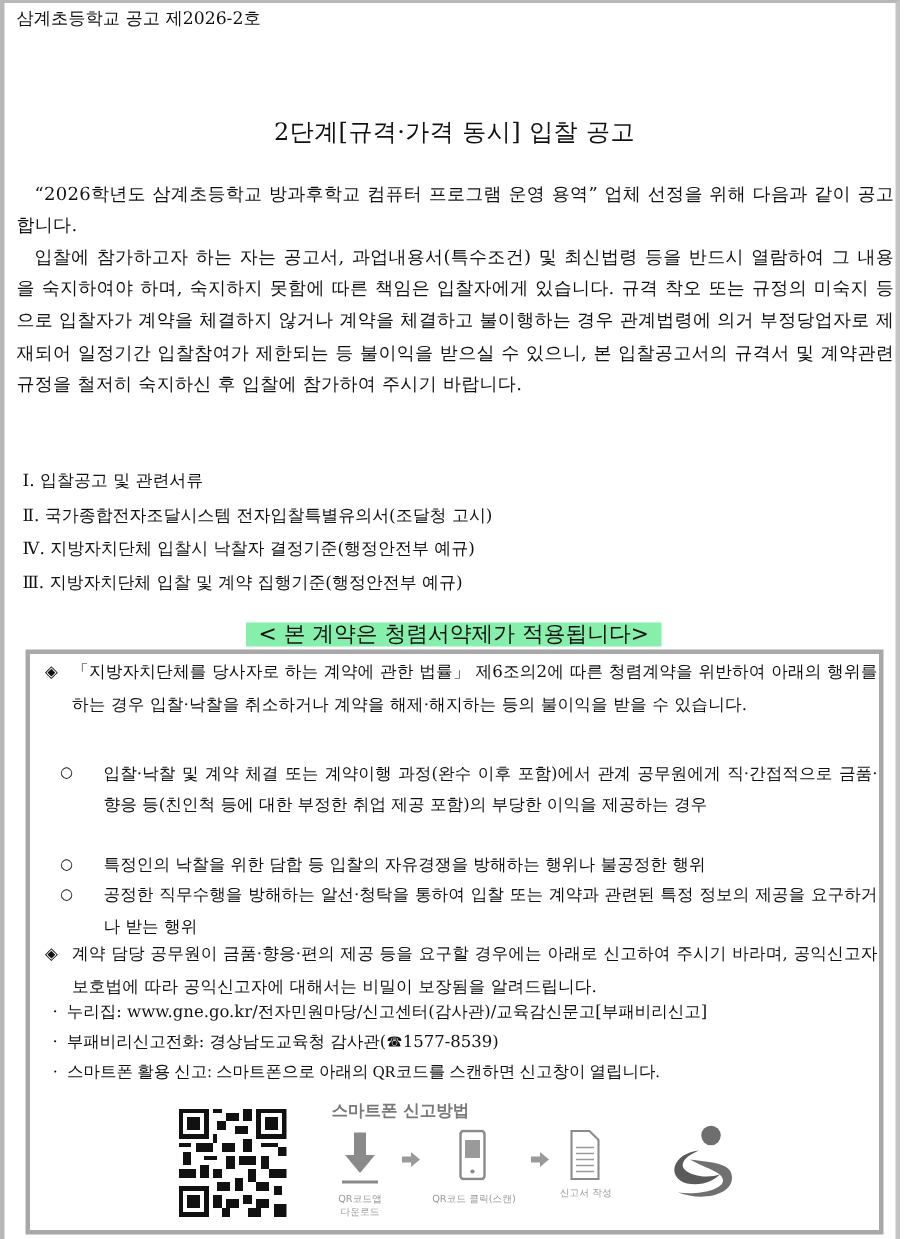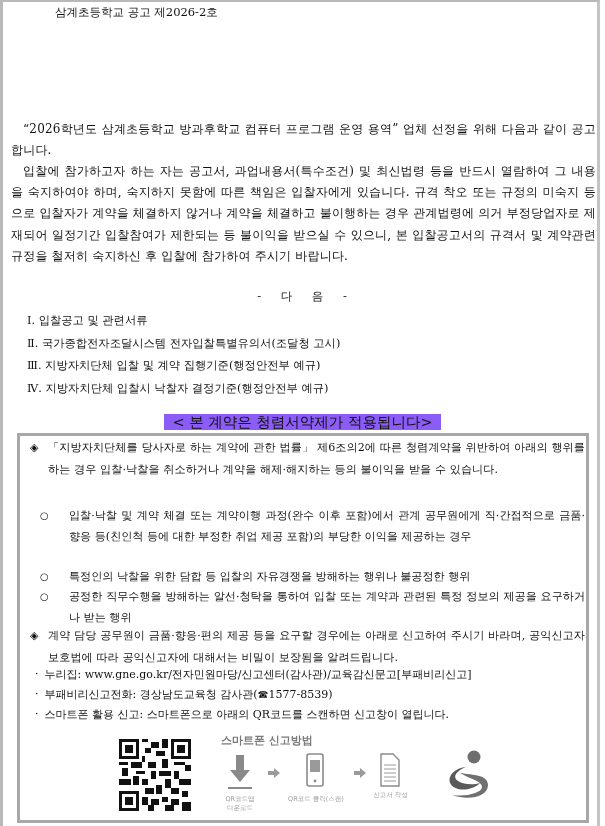--- a/index.html
+++ b/index.html
@@ -1,89 +1,89 @@
 <!DOCTYPE html>
 <html><head>
 <meta charset="utf-8">
 <style>
   html, body { margin: 0; padding: 0; background: #ffffff; }
   body { width: 605px; height: 826px; overflow: hidden; position: relative;
          font-family: "DejaVu Serif", "Liberation Serif", serif; color: #111; }
   .page { position: absolute; left: 0; top: 0; width: 600px; height: 830px;
           border-left: 3px solid #b8b8b8; border-top: 2px solid #b8b8b8; border-right: 3px solid #c4c4c4;
           box-sizing: border-box; background: #fff; }
-  .notice-no { position: absolute; left: 8px; top: 3px; font-size: 11.5px; letter-spacing: 0px; margin-left: 44px; }
+  .notice-no { position: absolute; left: 8px; top: 3px; font-size: 11.5px; letter-spacing: 0px; }
   .title { position: absolute; left: 0; width: 600px; text-align: center; font-size: 16px; letter-spacing: 0.3px; }
   .title.t1 { top: 51px; }
   .title.t2 { top: 76px; }
   .para { position: absolute; left: 8px; width: 585px; font-size: 12px; line-height: 21.2px;
           text-align: justify; letter-spacing: 0.2px; }
   .para.p1 { top: 117px; text-indent: 12px; }
   .para.p2 { top: 159px; text-indent: 12px; }
   .center-heading { position: absolute; top: 287px; left: 0; width: 600px; text-align: center;
                     font-size: 11.5px; word-spacing: 12px; letter-spacing: 2px; }
-  .list { position: absolute; left: 24px; top: 308px; margin: 0; padding: 0; list-style: none; font-size: 11.3px; }
+  .list { position: absolute; left: 12px; top: 308px; margin: 0; padding: 0; list-style: none; font-size: 11.3px; }
   .list li { height: 22.5px; line-height: 22.5px; }
   .box { position: absolute; left: 17px; top: 433px; width: 572px; height: 390px;
          border: 3px solid #a8a8a8; box-sizing: border-box; }
   .box-title { position: absolute; left: 0; width: 605px; top: 413px; text-align: center; font-size: 14.5px;
                font-family: "DejaVu Sans", "Liberation Sans", sans-serif; }
-  .box-title span { background: #8b5cf6; padding: 0 8px; }
+  .box-title span { background: #86efac; padding: 0 8px; }
   .diamond-item { position: absolute; left: 30px; width: 555px; font-size: 11.1px; line-height: 22px; }
   .diamond-item .mark { position: absolute; left: 0; top: 0; width: 14px; }
   .diamond-item .txt { margin-left: 18px; display: block; text-align: justify; letter-spacing: 0.1px; }
   .d1 { top: 437px; }
   .d2 { top: 625px; }
   .circle-item { position: absolute; left: 40px; width: 545px; font-size: 11.1px; line-height: 20.5px; }
   .circle-item .mark { position: absolute; left: 0; top: 0; font-size: 10px; }
   .circle-item .txt { margin-left: 29px; display: block; text-align: justify; }
   .c1 { top: 506px; }
   .c2 { top: 567px; }
   .c3 { top: 587px; }
   .dot-item { position: absolute; left: 35px; font-size: 11px; line-height: 20px; white-space: nowrap; }
   .dot-item .mark { margin-right: 6px; }
   .dt1 { top: 665px; }
   .dt2 { top: 685px; }
-  .dt3 { top: 705px; }
+  .dt3 { top: 705px; font-family: Liberation Serif, serif; }
   .qr { position: absolute; left: 119px; top: 737px; width: 72px; height: 76px; }
   .steps { position: absolute; left: 218px; top: 733px; width: 195px; height: 85px; color: #8a8a8a;
            font-family: "DejaVu Sans", "Liberation Sans", sans-serif; }
   .steps-title { position: absolute; left: 3px; top: 0; font-size: 11px; color: #7a7a7a; font-weight: bold; }
   .step-label { position: absolute; font-size: 6.5px; text-align: center; color: #9a9a9a; }
   .logo { position: absolute; left: 438px; top: 745px; width: 60px; height: 60px; }
 </style>
 </head>
 <body>
 
 <div class="page">
 
   <div class="notice-no">삼계초등학교 공고 제2026-2호</div>
 
+  <div class="title t2">2단계[규격·가격 동시] 입찰 공고</div>
 
   <div class="para p1">“2026학년도 삼계초등학교 방과후학교 컴퓨터 프로그램 운영 용역” 업체 선정을 위해 다음과 같이 공고합니다.</div>
   <div class="para p2">입찰에 참가하고자 하는 자는 공고서, 과업내용서(특수조건) 및 최신법령 등을 반드시 열람하여 그 내용을 숙지하여야 하며, 숙지하지 못함에 따른 책임은 입찰자에게 있습니다. 규격 착오 또는 규정의 미숙지 등으로 입찰자가 계약을 체결하지 않거나 계약을 체결하고 불이행하는 경우 관계법령에 의거 부정당업자로 제재되어 일정기간 입찰참여가 제한되는 등 불이익을 받으실 수 있으니, 본 입찰공고서의 규격서 및 계약관련규정을 철저히 숙지하신 후 입찰에 참가하여 주시기 바랍니다.</div>
 
-  <div class="center-heading">- 다 음 -</div>
 
   <ul class="list">
     <li>
       <span>Ⅰ.</span>
       <span>입찰공고 및 관련서류</span>
     </li>
     <li>
       <span>Ⅱ.</span>
       <span>국가종합전자조달시스템 전자입찰특별유의서(조달청 고시)</span>
     </li>
     <li>
+      <span>Ⅳ.</span>
+      <span>지방자치단체 입찰시 낙찰자 결정기준(행정안전부 예규)</span>
+    </li>
+    <li>
       <span>Ⅲ.</span>
       <span>지방자치단체 입찰 및 계약 집행기준(행정안전부 예규)</span>
-    </li>
-    <li>
-      <span>Ⅳ.</span>
-      <span>지방자치단체 입찰시 낙찰자 결정기준(행정안전부 예규)</span>
     </li>
   </ul>
 </div>
 
 <div class="box"></div>
 <div class="box-title"><span>&lt; 본 계약은 청렴서약제가 적용됩니다&gt;</span></div>
 
 <div class="diamond-item d1">
   <span class="mark">◈</span>
   <span class="txt">「지방자치단체를 당사자로 하는 계약에 관한 법률」 제6조의2에 따른 청렴계약을 위반하여 아래의 행위를 하는 경우 입찰·낙찰을 취소하거나 계약을 해제·해지하는 등의 불이익을 받을 수 있습니다.</span>

